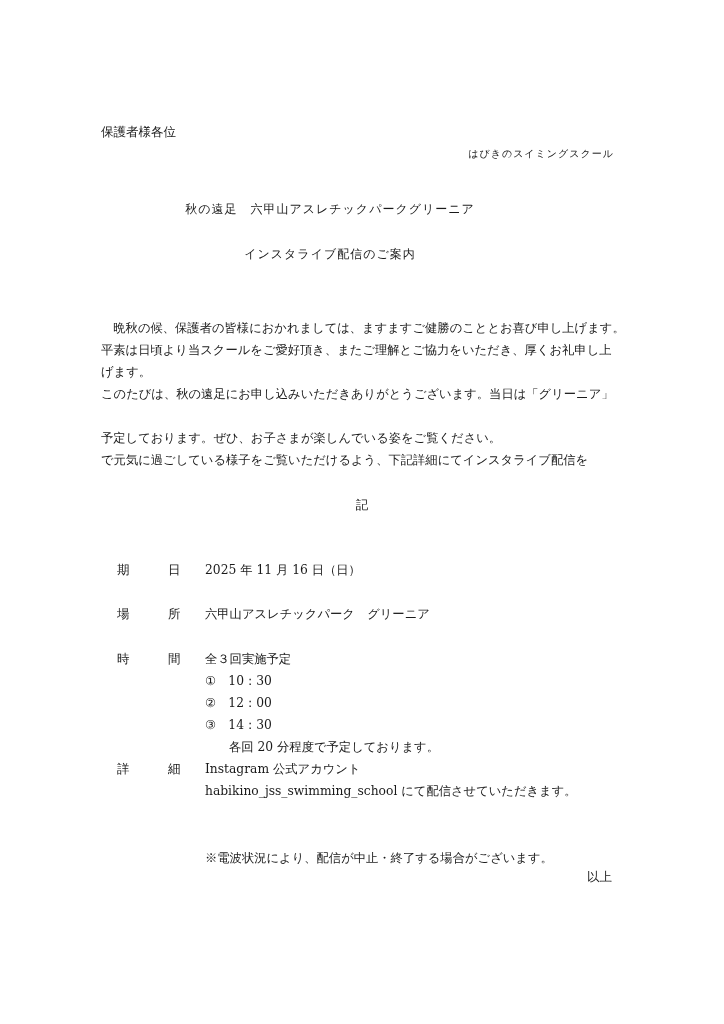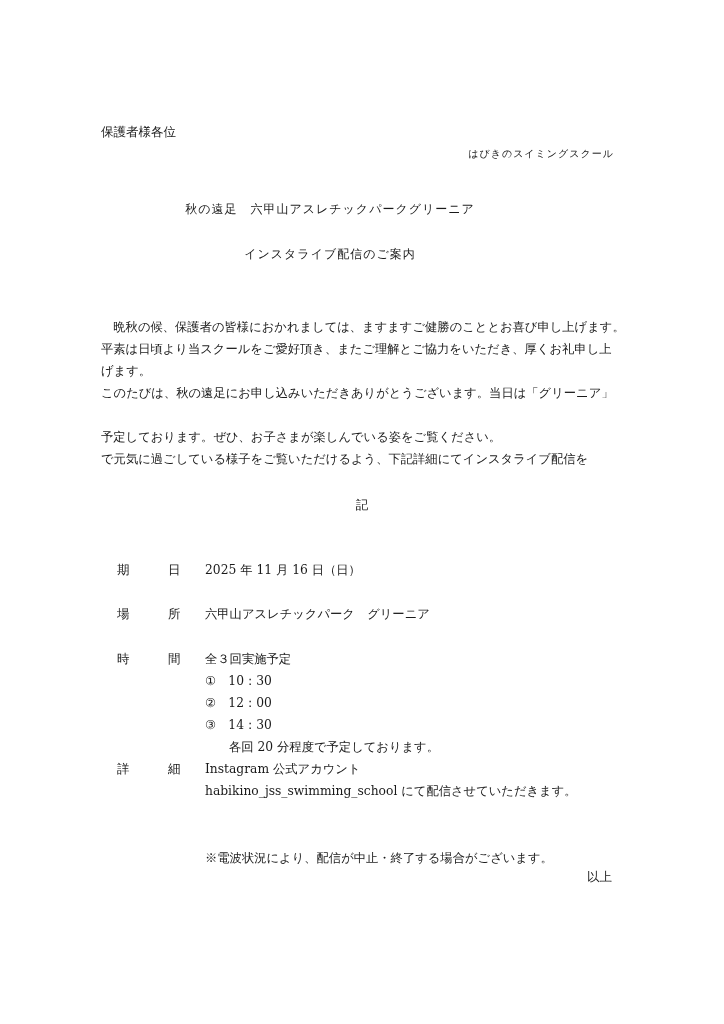--- a/index.html
+++ b/index.html
@@ -7,21 +7,21 @@
       width: 724px; height: 1024px; position: relative; overflow: hidden;
       font-family: "DejaVu Serif", "Liberation Serif", serif;
       color: #1a1a1a;
     }
     .line { position: absolute; white-space: nowrap; font-size: 12.5px; line-height: 16px; }
     .addressee { left: 101px; top: 124px; }
     .sender { right: 110px; top: 146px; font-size: 10px; letter-spacing: 1px; }
     .title { left: 0; width: 660px; text-align: center; font-size: 12px; }
     .title1 { top: 201px; letter-spacing: 1px; }
     .title2 { top: 246px; letter-spacing: 1px; }
-    .body-line { left: 101px; font-size: 12.3px; font-family: Liberation Mono, monospace; }
+    .body-line { left: 101px; font-size: 12.3px; }
     .ki { left: 0; width: 724px; text-align: center; top: 497px; }
     .label-a { left: 117px; }
     .label-b { left: 168px; }
     .val { left: 205px; font-size: 12.3px; }
     .val-indent { left: 229px; }
     .closing { right: 112px; top: 869px; }
   </style>
 </head>
 <body>
 

